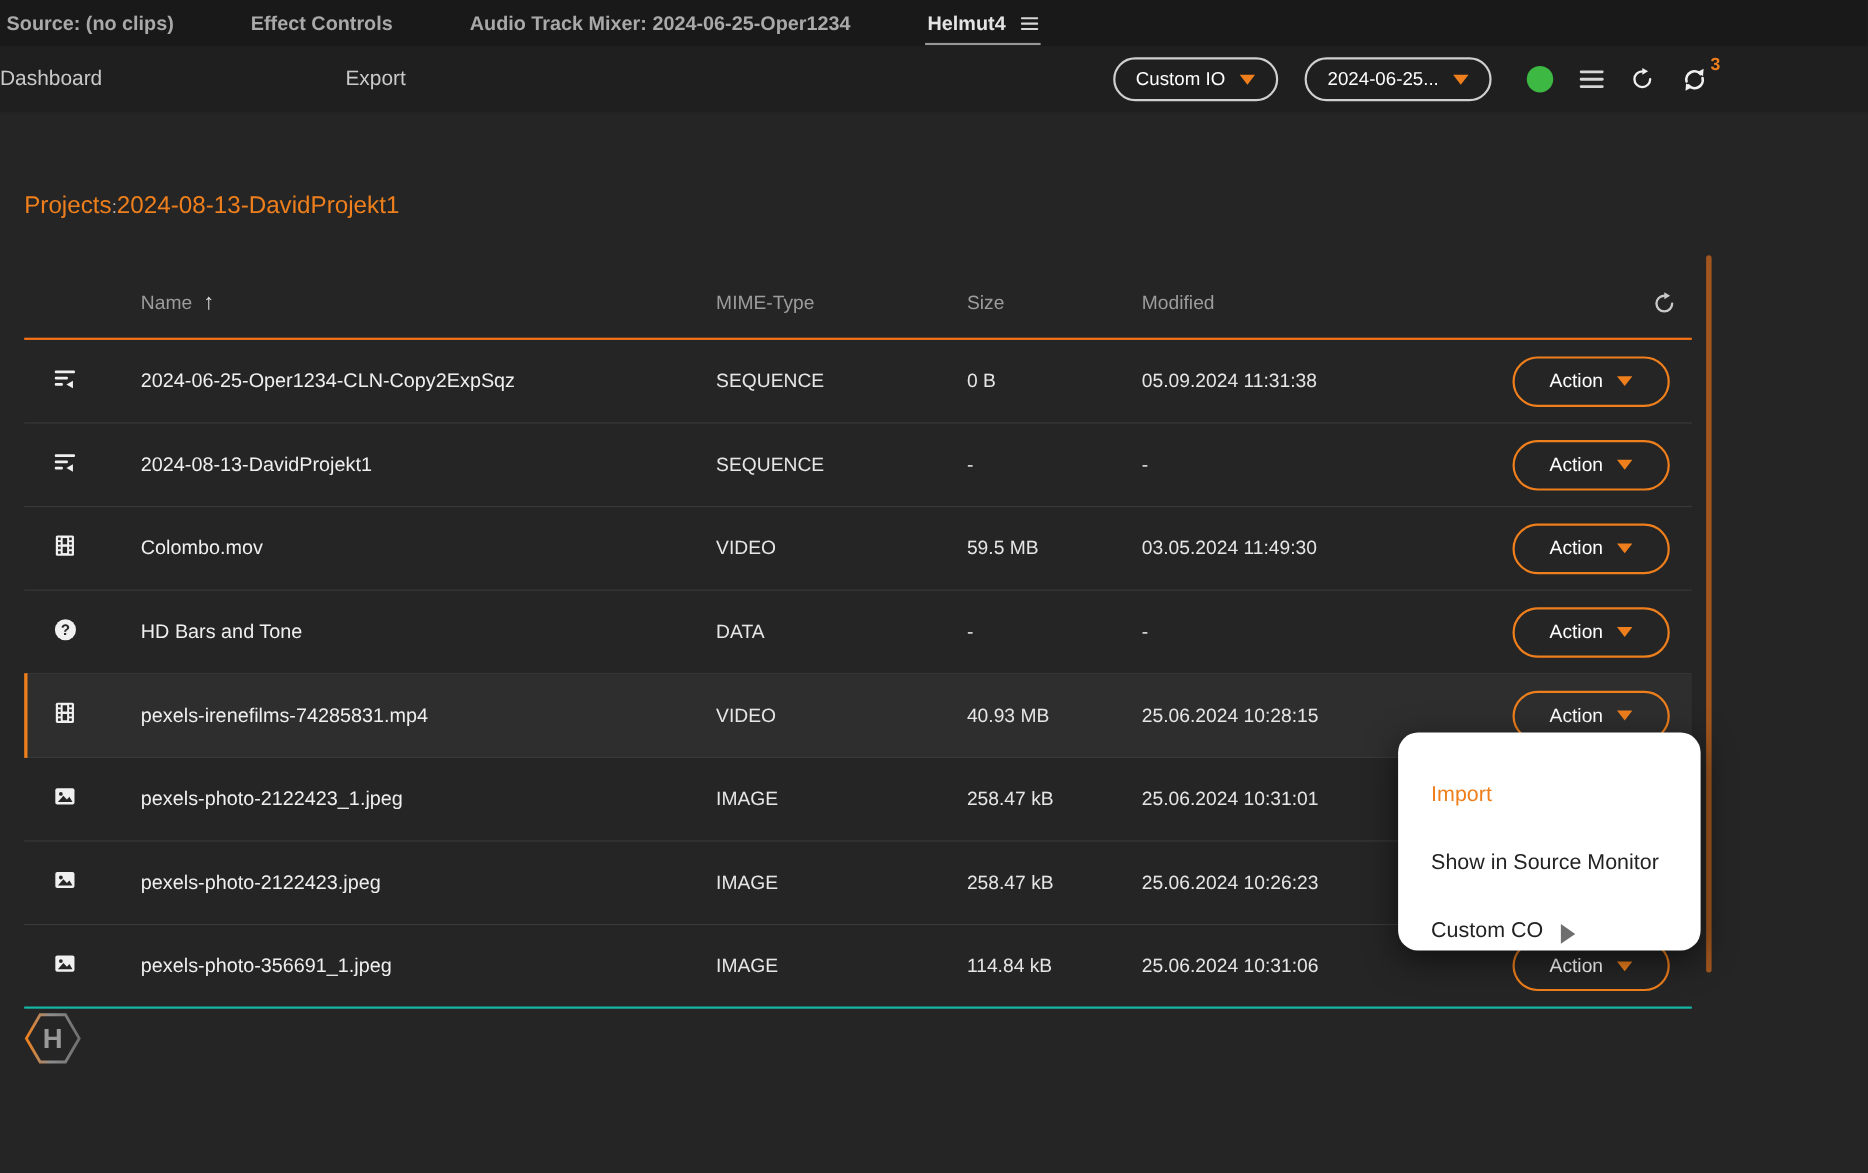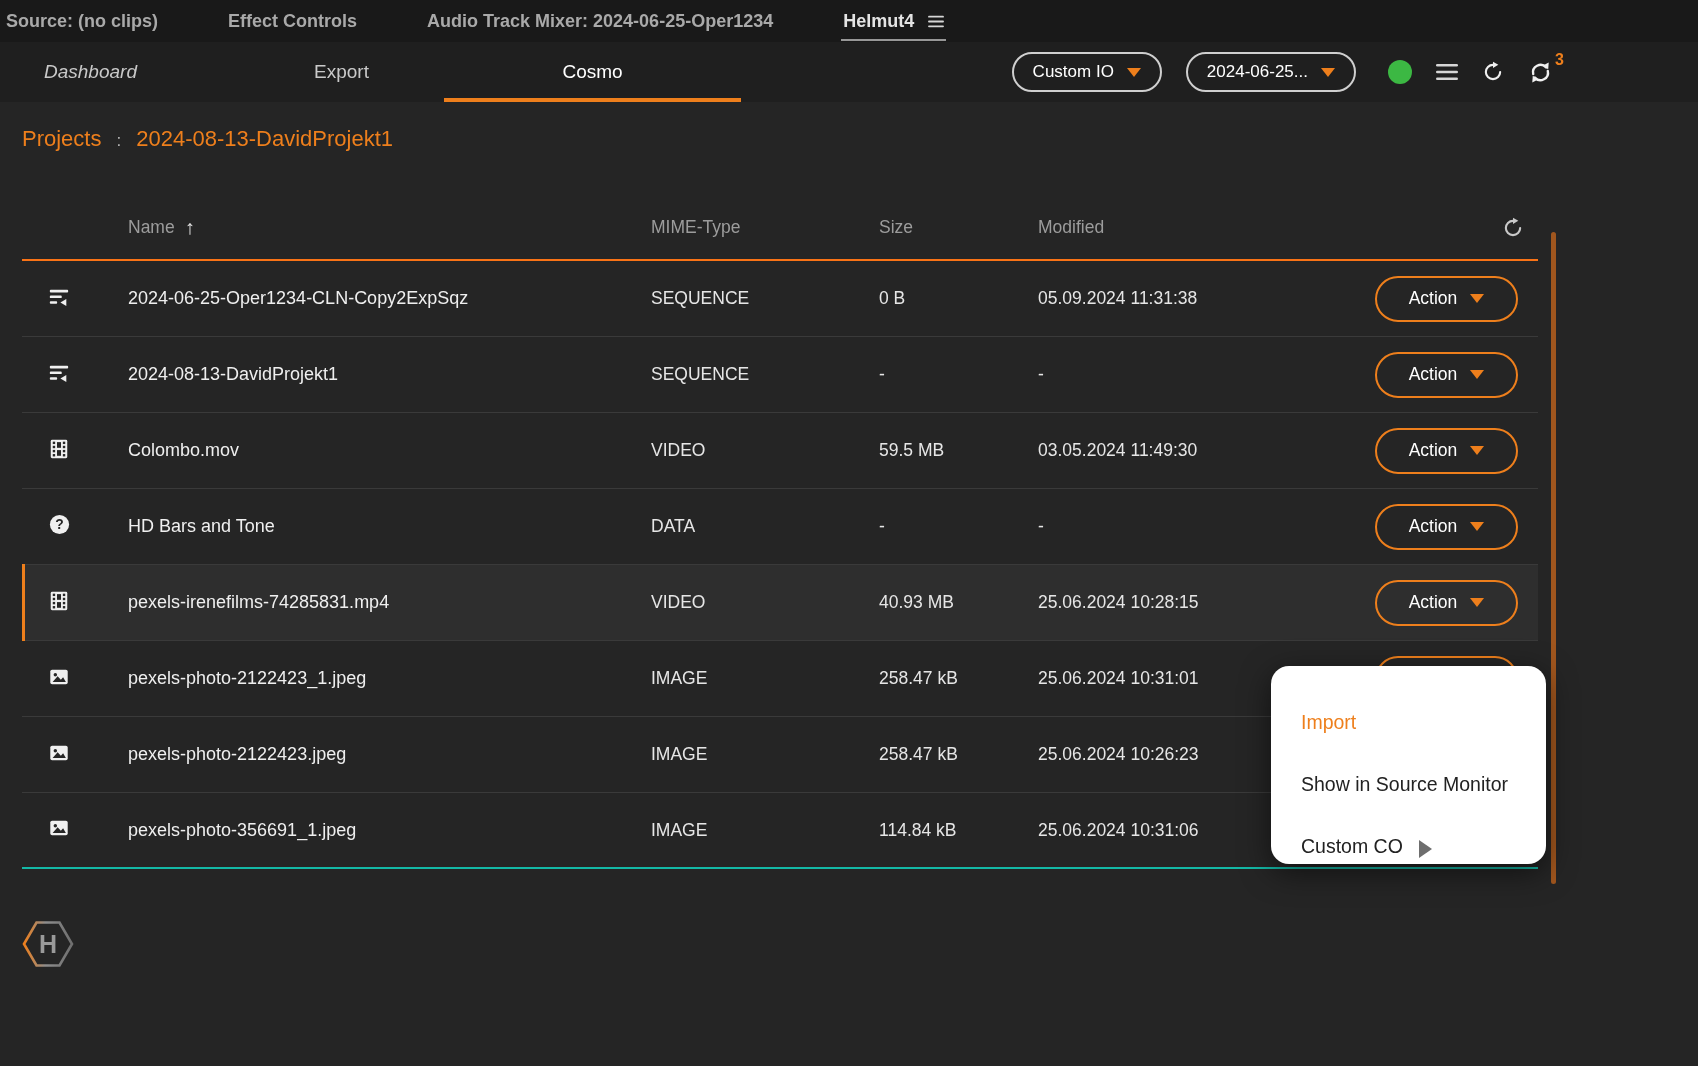--- a/index.html
+++ b/index.html
@@ -24,35 +24,35 @@
   
   .pp-tabbar{height:42px;background:var(--bar1);display:flex;align-items:center;padding-left:6px;gap:70px;font-weight:bold;}
   .pp-tab{color:#a9a9a9;font-size:18px;height:42px;display:flex;align-items:center;gap:14px;position:relative;white-space:nowrap;cursor:default;}
   .pp-tab.active{color:#e4e4e4;}
   .pp-tab.active::after{content:'';position:absolute;left:-2px;right:-2px;bottom:1px;height:2px;background:#979797;}
   .pp-tab .pmenu{display:flex;align-items:center;}
 
   
   .h-nav{height:60px;background:var(--bar2);position:relative;display:flex;}
   .h-tab{height:60px;display:flex;align-items:center;font-size:19px;color:#c9c9c9;position:relative;cursor:default;white-space:nowrap;}
-  .h-tab.t0{width:270px;padding-left:44px;font-style:italic;}
+  .h-tab.t0{width:270px;}
   .h-tab.t1{width:174px;padding-left:44px;}
   .h-tab.t2{width:297px;justify-content:center;}
   .h-tab.active{color:#ffffff;}
   .h-tab.active::after{content:'';position:absolute;left:0;right:0;bottom:0;height:4px;background:var(--accent);}
   .h-controls{position:absolute;right:145px;top:0;height:60px;display:flex;align-items:center;gap:24px;}
   .pill{height:40px;border:2px solid #cfcfcf;border-radius:20px;background:transparent;color:#fff;font-size:17px;display:flex;align-items:center;gap:13px;padding:4px 19px;cursor:pointer;font-family:inherit;white-space:nowrap;}
   .caret{width:0;height:0;border-left:7px solid transparent;border-right:7px solid transparent;border-top:9px solid var(--accent);}
   .status-dot{width:24px;height:24px;border-radius:50%;background:#3CB843;margin-left:8px;}
   .icon-btn{display:flex;align-items:center;position:relative;cursor:pointer;}
   .icon-btn .badge{position:absolute;top:-9px;right:-11px;color:var(--accent);font-size:16px;font-weight:bold;}
 
   
   .content{padding-left:22px;}
-  .breadcrumb{margin-top:24px;font-size:22px;color:var(--accent);display:flex;gap:15px;align-items:baseline;height:30px;}
+  .breadcrumb{margin-top:72px;font-size:22px;color:var(--accent);display:flex;align-items:baseline;height:30px;}
   .breadcrumb .sep{color:#b5b5b5;font-size:17px;}
   .breadcrumb span{cursor:pointer;}
 
   .table{width:1516px;}
   .grid{display:grid;grid-template-columns:106px 523px 228px 159px 337px 1fr;align-items:center;}
   .thead{margin-top:40px;height:65px;border-bottom:2px solid #f97316;color:var(--muted);font-size:17.5px;}
   .th{display:flex;align-items:center;cursor:pointer;}
   .sort{color:#e0e0e0;font-size:20px;font-weight:bold;margin-left:10px;}
   .th-refresh{justify-content:flex-end;padding-right:14px;}
 
@@ -102,21 +102,20 @@
             </g>
           </svg>
         </span>
       </div>
     </header>
 
   <nav class="h-nav">
     <div style="display:flex;" id="h-tabs">
         <div class="h-tab t0">Dashboard</div>
         <div class="h-tab t1">Export</div>
-        <div class="h-tab t2 active">Cosmo</div>
       </div>
     <div class="h-controls">
       <button class="pill">
         <span>Custom IO</span>
         <span class="caret"></span>
       </button>
       <button class="pill">
         <span>2024-06-25...</span>
         <span class="caret"></span>
       </button>

